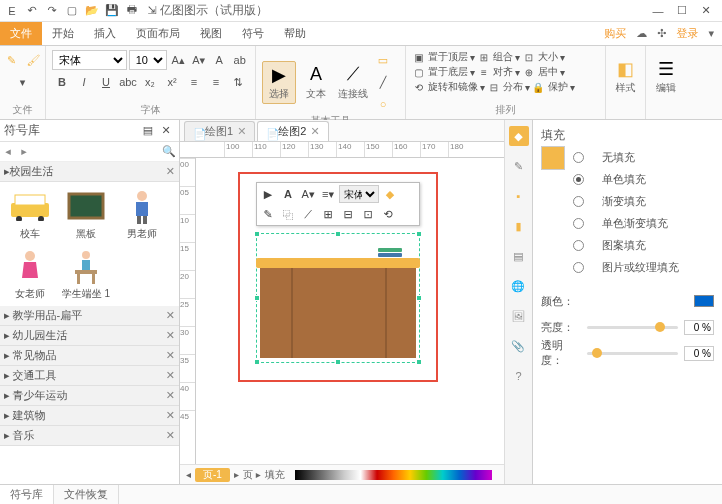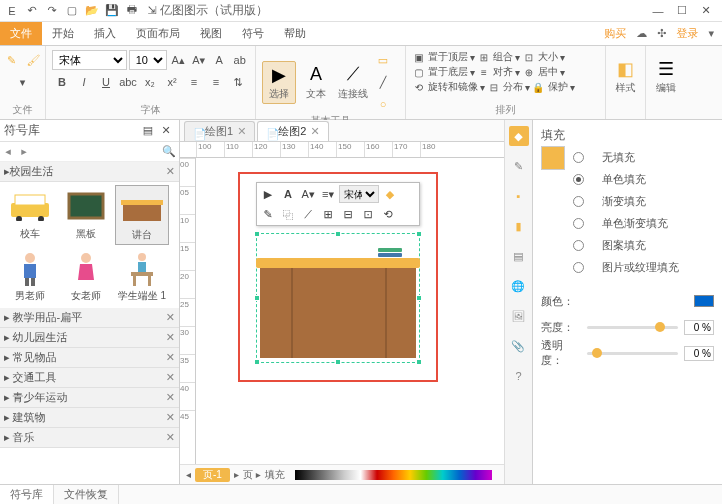--- a/index.html
+++ b/index.html
@@ -43,21 +43,21 @@
 .sp-item { width: 54px; text-align: center; cursor: pointer; padding: 2px; }
 .sp-item.sel { border: 1px solid #aaa; background: #eee; }
 .sp-thumb { width: 48px; height: 38px; margin: 0 auto 2px; display: flex; align-items: center; justify-content: center; }
 .sp-lbl { font-size: 10px; color: #555; white-space: nowrap; overflow: hidden; }
 .canvas-area { flex: 1; display: flex; flex-direction: column; background: #f0f0f0; position: relative; }
 .doc-tabs { height: 22px; display: flex; align-items: flex-end; background: #fafafa; border-bottom: 1px solid #d0d0d0; padding-left: 4px; gap: 2px; }
 .doc-tab { height: 20px; padding: 0 8px; display: flex; align-items: center; gap: 4px; border: 1px solid #ccc; border-bottom: none; background: #f0f0f0; font-size: 11px; color: #666; cursor: pointer; border-radius: 3px 3px 0 0; }
 .doc-tab.active { background: #fff; color: #333; }
 .doc-tab .dot { width: 8px; height: 8px; }
 .doc-tab .x { color: #999; }
-.ruler-h { height: 16px; background: #fff; border-bottom: 1px solid #ccc; display: flex; font-size: 8px; color: #888; padding-left: 16px; overflow: hidden; }
+.ruler-h { height: 16px; background: #fff; border-bottom: 1px solid #ccc; display: flex; font-size: 8px; color: #888; padding-left: 16px; overflow: hidden; justify-content: center; }
 .ruler-h span { width: 28px; border-left: 1px solid #ddd; padding-left: 1px; }
 .ruler-v { width: 16px; background: #fff; border-right: 1px solid #ccc; display: flex; flex-direction: column; font-size: 8px; color: #888; overflow: hidden; }
 .ruler-v span { height: 28px; border-top: 1px solid #ddd; padding-top: 1px; writing-mode: horizontal-tb; }
 .canvas-body { flex: 1; display: flex; overflow: hidden; }
 .canvas-scroll { flex: 1; background: #fff; position: relative; overflow: hidden; }
 .sel-frame { position: absolute; border: 2px solid #e74c3c; left: 42px; top: 14px; width: 200px; height: 210px; }
 .shape-sel { position: absolute; left: 60px; top: 75px; width: 164px; height: 130px; border: 1px dashed #3c9; }
 .desk { position: absolute; left: 64px; top: 100px; width: 156px; height: 100px; }
 .desk-top { position: absolute; top: 0; left: -4px; right: -4px; height: 10px; background: #f3b84a; border-radius: 2px; }
 .desk-body { position: absolute; top: 10px; left: 0; right: 0; bottom: 0; background: #a86d3d; }
@@ -250,29 +250,20 @@
           <div class="sp-lbl">校车</div>
         </div>
       <div class="sp-item">
           <div class="sp-thumb">
             <svg width="42" height="32">
               <rect x="4" y="4" width="34" height="24" fill="#2d5a3d" stroke="#8b6b3d" stroke-width="3"></rect>
             </svg>
           </div>
           <div class="sp-lbl">黑板</div>
         </div>
-      <div class="sp-item sel">
-          <div class="sp-thumb">
-            <svg width="46" height="34">
-              <rect x="2" y="10" width="42" height="5" fill="#f3b84a"></rect>
-              <rect x="4" y="15" width="38" height="16" fill="#a86d3d"></rect>
-            </svg>
-          </div>
-          <div class="sp-lbl">讲台</div>
-        </div>
       <div class="sp-item">
           <div class="sp-thumb">
             <svg width="26" height="36">
               <circle cx="13" cy="8" r="5" fill="#f4c7a8"></circle>
               <rect x="7" y="14" width="12" height="14" fill="#4a7bc8"></rect>
               <rect x="8" y="28" width="4" height="8" fill="#666"></rect>
               <rect x="14" y="28" width="4" height="8" fill="#666"></rect>
             </svg>
           </div>
           <div class="sp-lbl">男老师</div>

